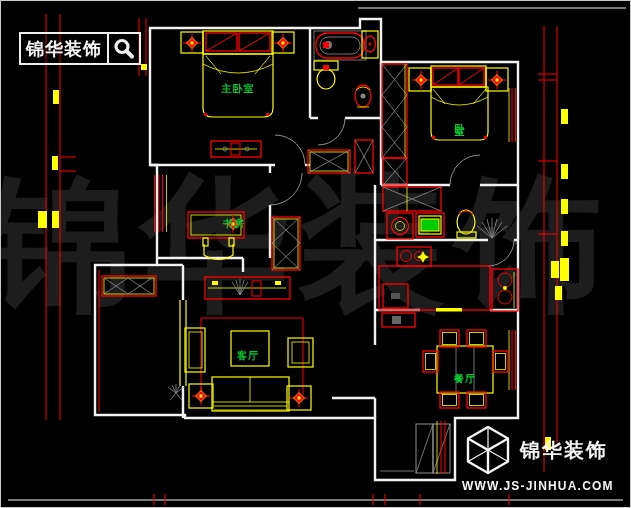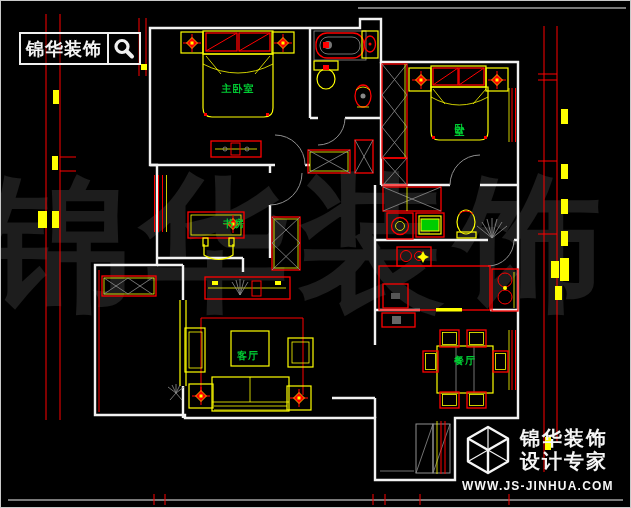--- a/index.html
+++ b/index.html
@@ -352,21 +352,21 @@
           <path d="M0,-5.5 L5.5,0 L0,5.5 L-5.5,0 Z"></path>
           <rect x="-1.5" y="-1.5" width="3" height="3"></rect>
         </g>
     </g>
   </svg>
 
   <span class="room-label" style="left:238px;top:89px">主卧室</span>
   <span class="room-label vertical" style="left:459px;top:117px">卧室</span>
   <span class="room-label" style="left:234px;top:224px">书房</span>
   <span class="room-label" style="left:248px;top:356px">客厅</span>
-  <span class="room-label" style="left:465px;top:361px">餐厅</span>
+  <span class="room-label" style="left:465px;top:379px">餐厅</span>
 
   <div id="brand-box">
     <div class="name">锦华装饰</div>
     <div class="icon-cell">
       <svg width="24" height="24" viewBox="0 0 24 24">
         <circle cx="10" cy="9.5" r="6" fill="none" stroke="#f0f0f0" stroke-width="3.2"></circle>
         <line x1="14.5" y1="14" x2="20" y2="19.5" stroke="#f0f0f0" stroke-width="4" stroke-linecap="round"></line>
       </svg>
     </div>
   </div>
@@ -375,20 +375,19 @@
     <div class="row">
       <svg width="52" height="52" viewBox="0 0 52 52">
         <g fill="none" stroke="#f5f5f5" stroke-width="2.4" stroke-linejoin="round">
           <path d="M26,3 L46,14.5 L46,37.5 L26,49 L6,37.5 L6,14.5 Z"></path>
           <path d="M6,14.5 L26,26 L46,14.5 M26,26 L26,49"></path>
           <path d="M26,3 L26,26 M6,37.5 L26,26 L46,37.5" stroke-width="1.2"></path>
         </g>
       </svg>
       <div class="texts">
         <div>锦华装饰</div>
-        <div>设计专家</div>
       </div>
     </div>
     <div class="site">WWW.JS-JINHUA.COM</div>
   </div>
 
   <div id="frame"></div>
 </div>
 
 </body></html>

